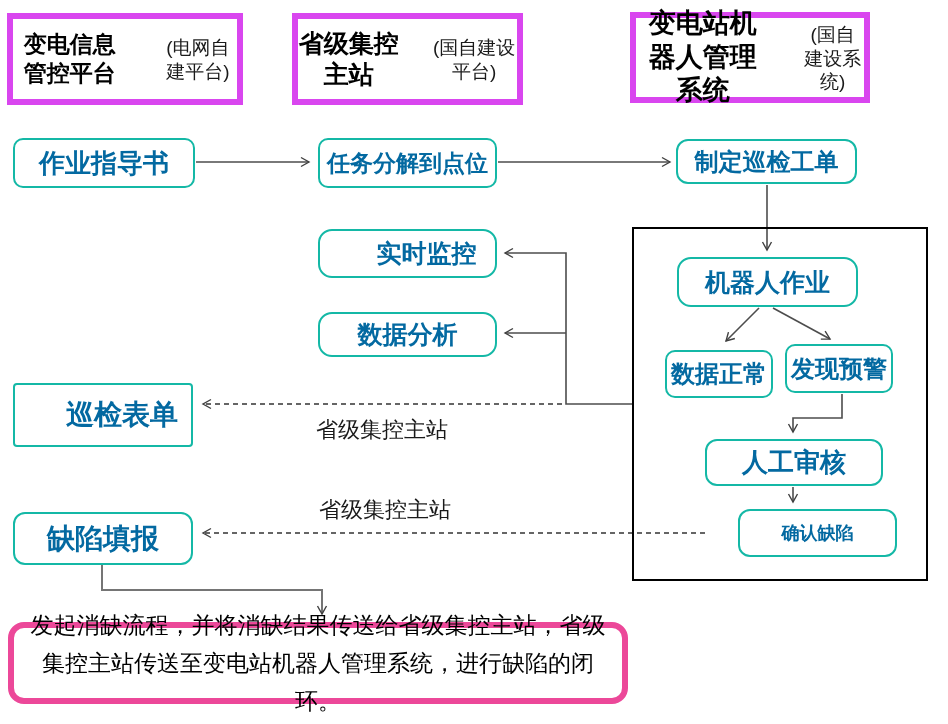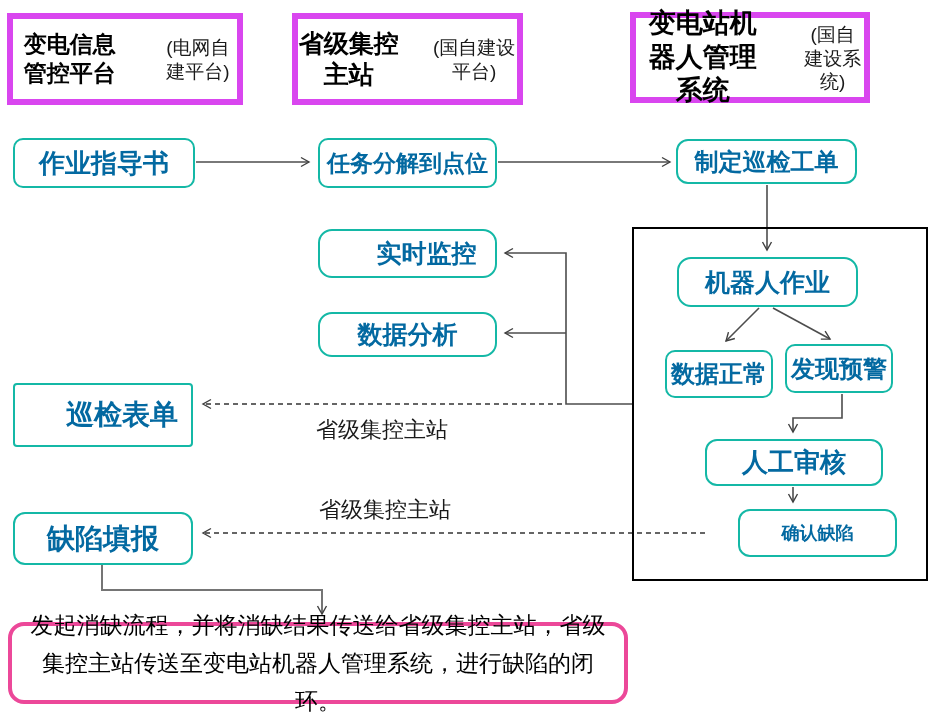--- a/index.html
+++ b/index.html
@@ -58,21 +58,21 @@
   .flow-label {
     position: absolute;
     font-weight: normal;
     color: #1a1a1a;
     font-size: 22px;
     white-space: nowrap;
   }
   .note {
     position: absolute;
     box-sizing: border-box;
-    border: 4px solid #ec4899;
+    border: 6px solid #ec4899;
     border-radius: 16px;
     background: #ffffff;
     display: flex;
     align-items: center;
     justify-content: center;
     text-align: center;
     font-size: 23px;
     line-height: 38px;
     color: #000000;
     padding: 2px 8px;

